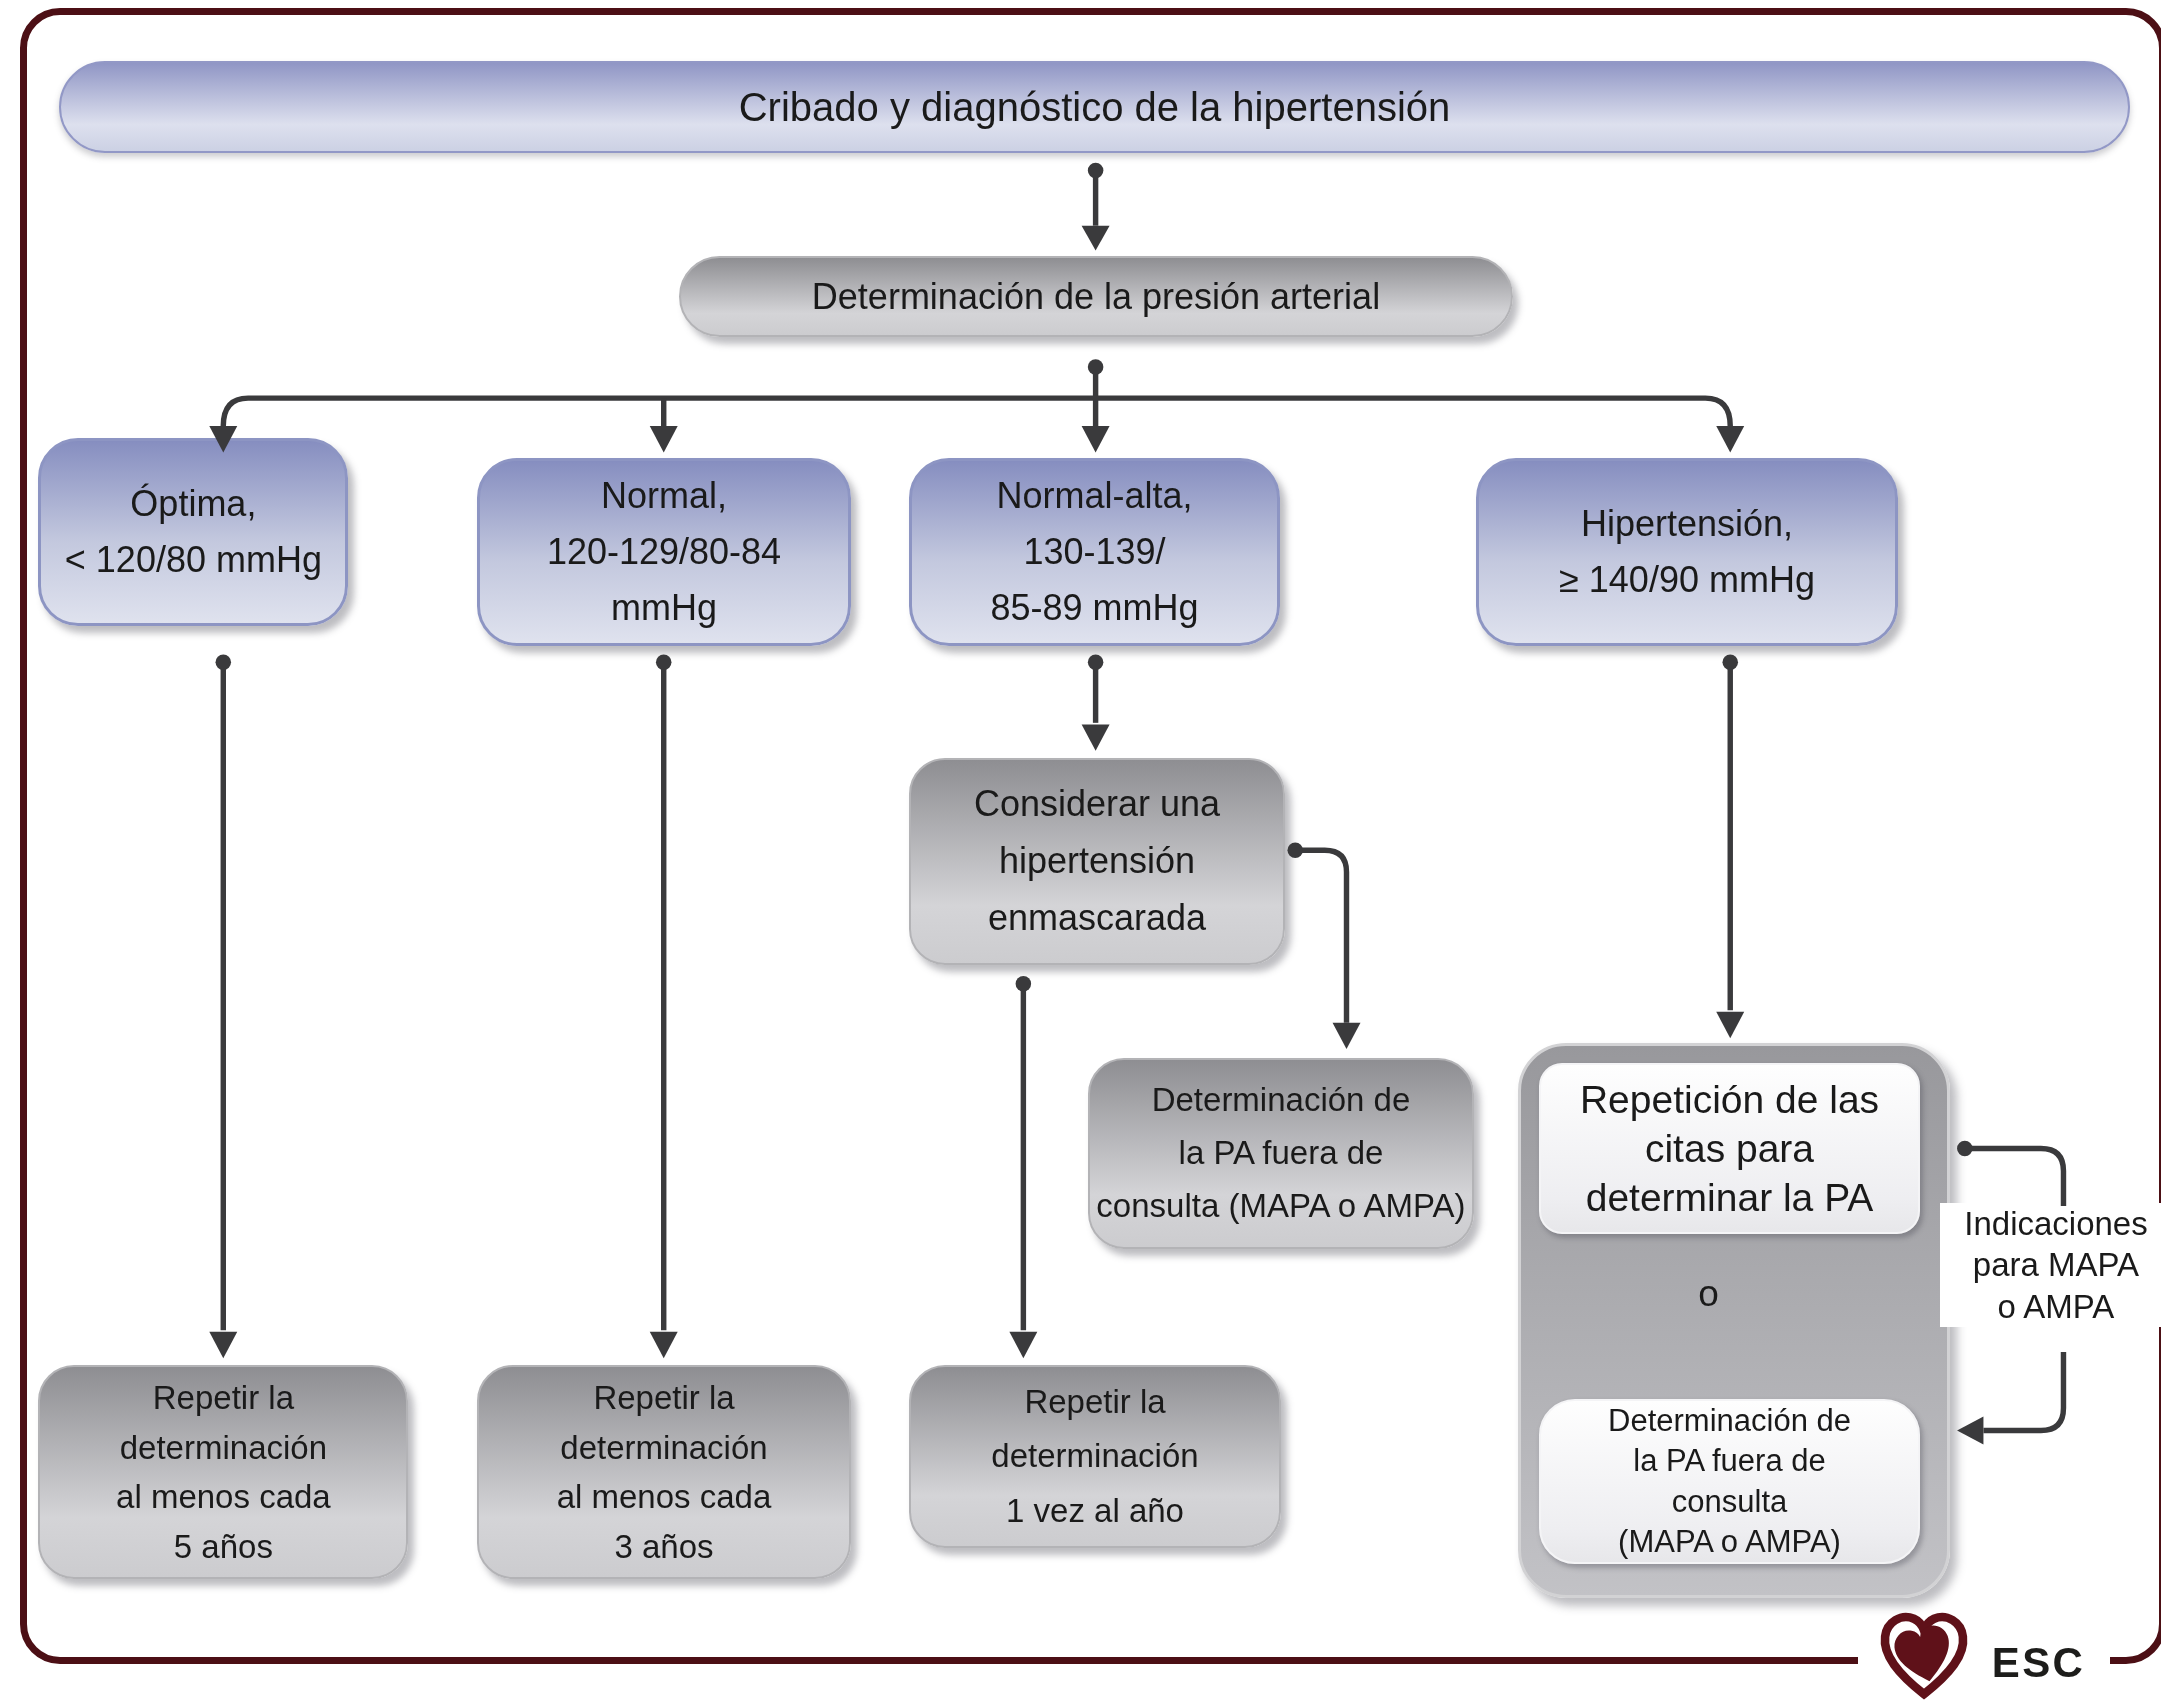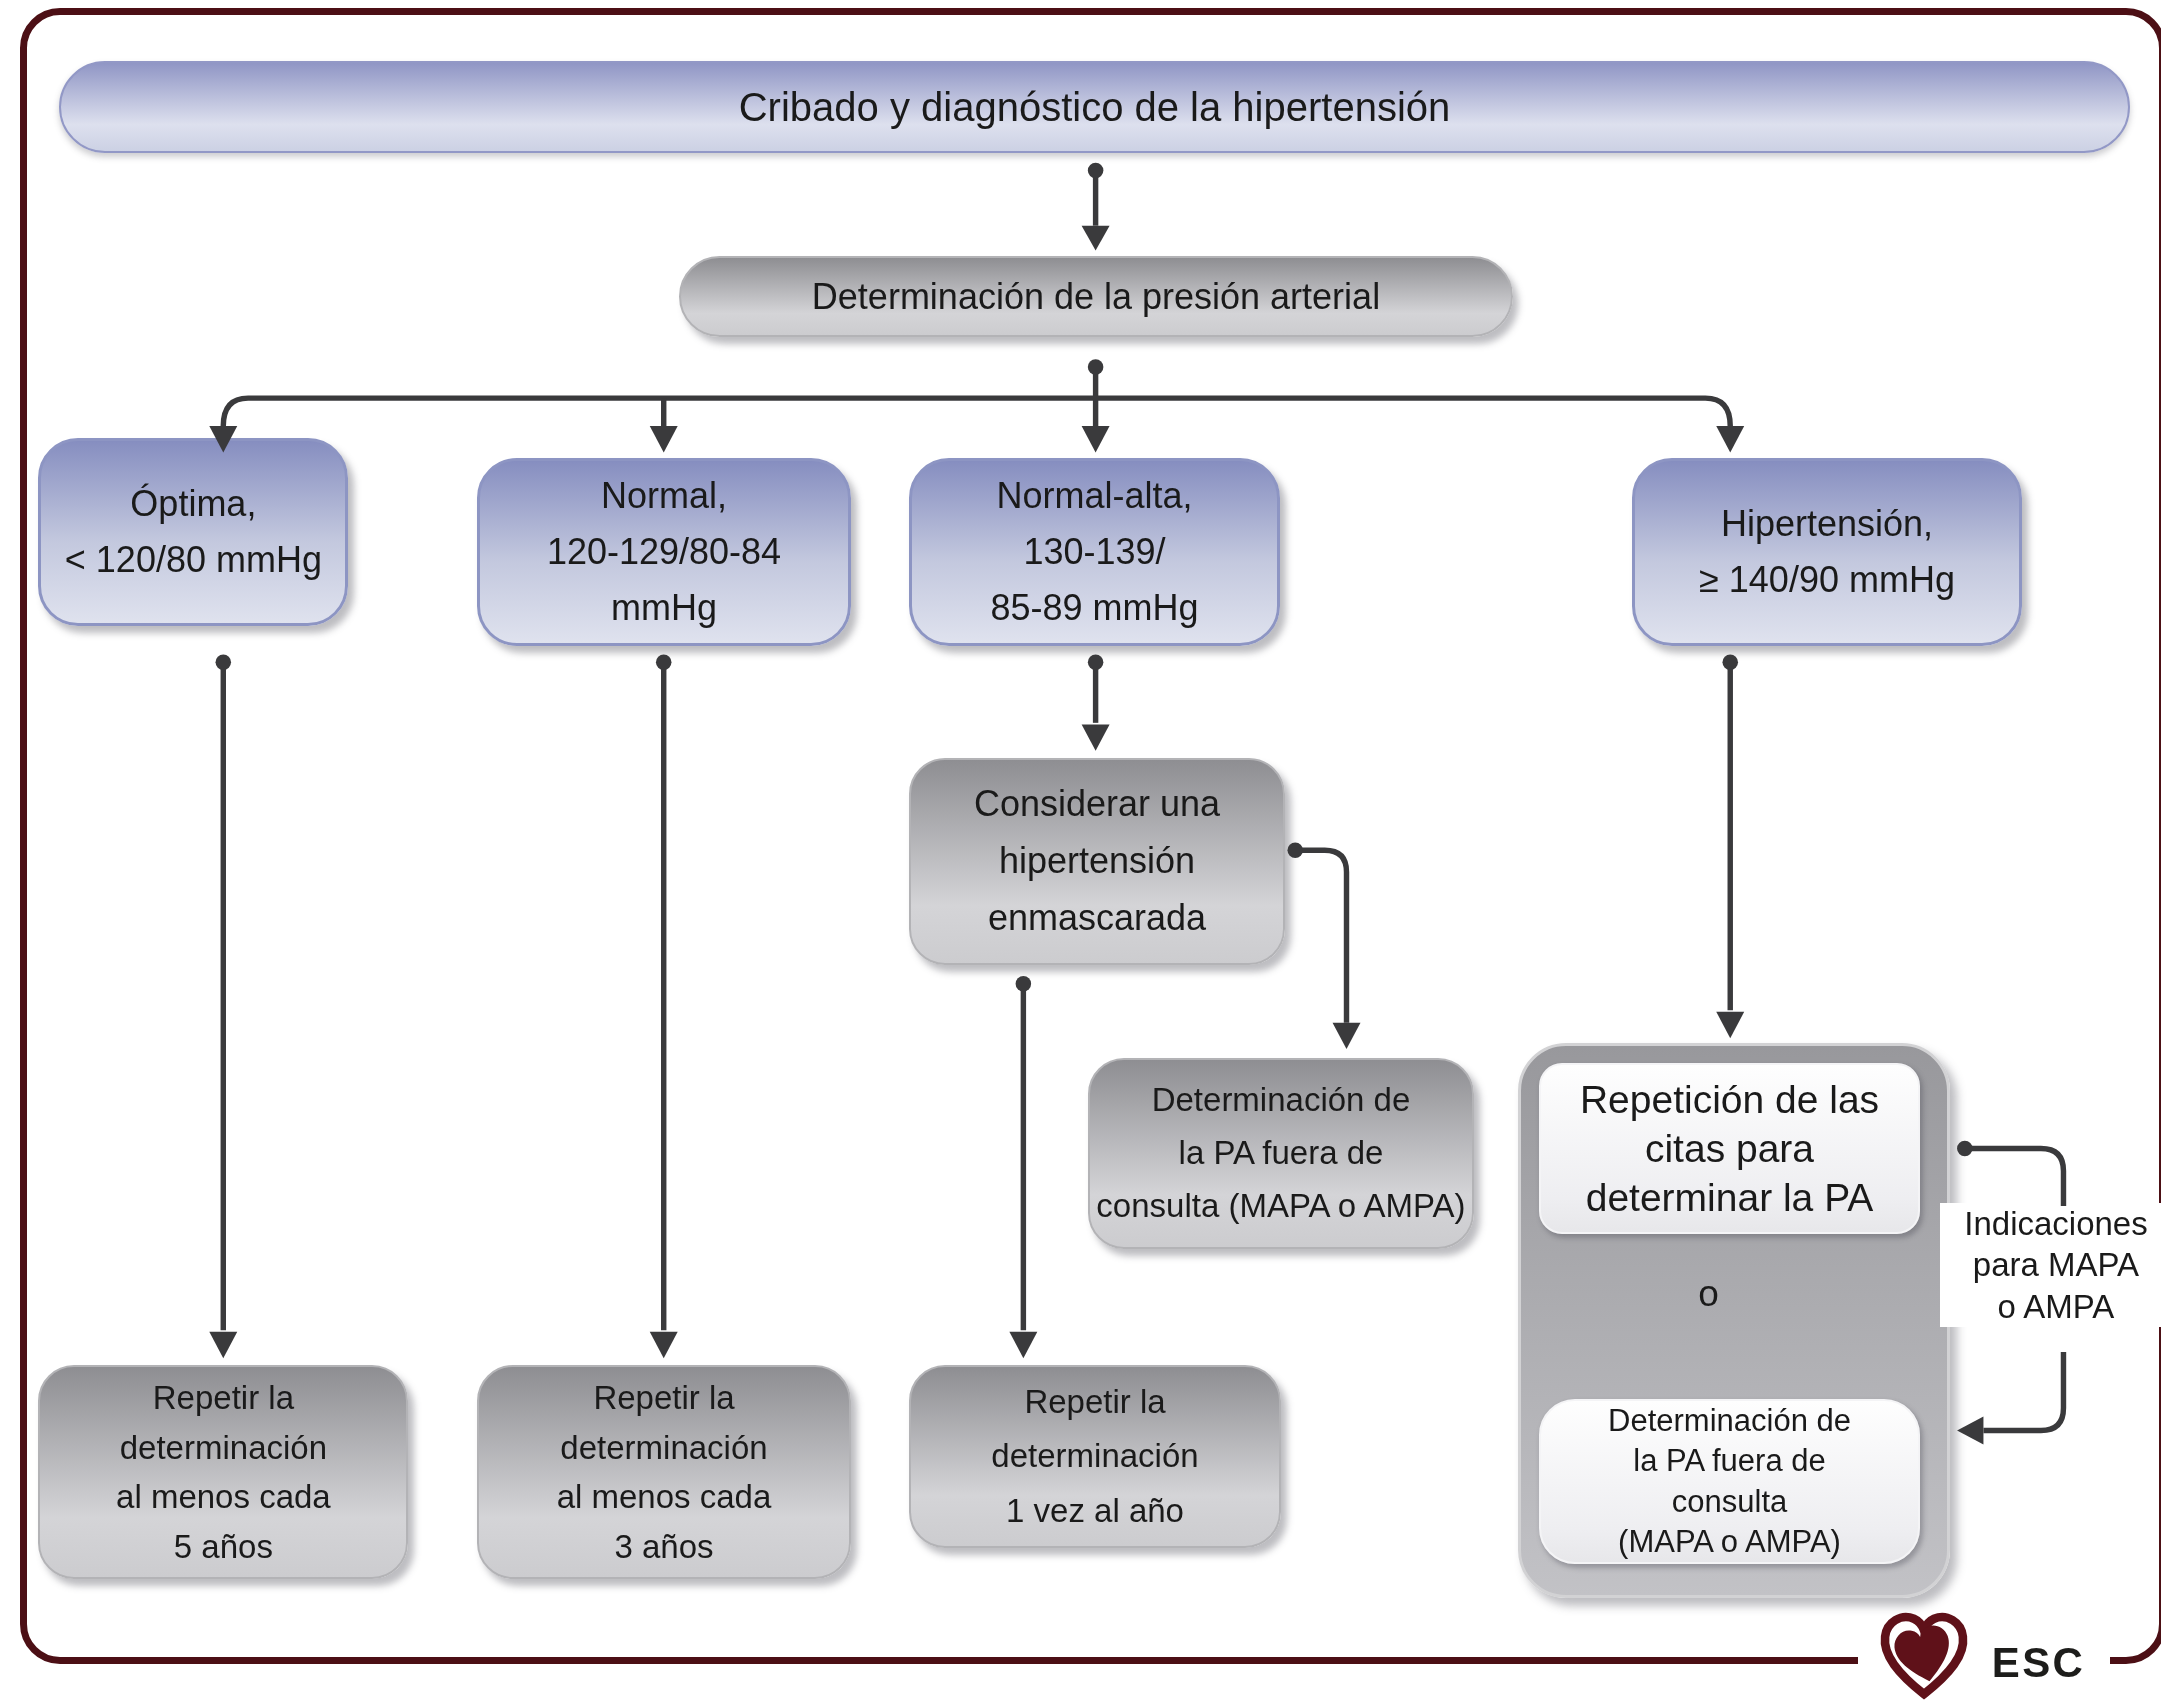--- a/index.html
+++ b/index.html
@@ -75,21 +75,21 @@
   <div class="abs node gray pill" style="left:667px;top:256px;width:834px;height:81px;">Determinación de la presión arterial</div>
 
   <div class="abs node blue cat" style="left:26.4px;top:438px;width:310px;height:188px;">Óptima,
 &lt; 120/80 mmHg</div>
   <div class="abs node blue cat" style="left:465px;top:458px;width:374px;height:188px;">Normal,
 120-129/80-84
 mmHg</div>
   <div class="abs node blue cat" style="left:897px;top:458px;width:371px;height:188px;">Normal-alta,
 130-139/
 85-89 mmHg</div>
-  <div class="abs node blue cat" style="left:1620px;top:458px;width:390px;height:188px;">Hipertensión,
+  <div class="abs node blue cat" style="left:1464px;top:458px;width:422px;height:188px;">Hipertensión,
 ≥ 140/90 mmHg</div>
 
   <div class="abs node gray consider" style="left:897px;top:758px;width:376px;height:207px;">Considerar una
 hipertensión
 enmascarada</div>
 
   <div class="abs node gray mid" style="left:1076px;top:1058px;width:386px;height:191px;">Determinación de
 la PA fuera de
 consulta (MAPA o AMPA)</div>
 

